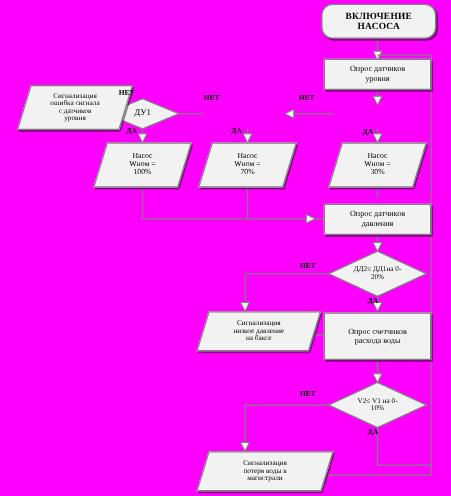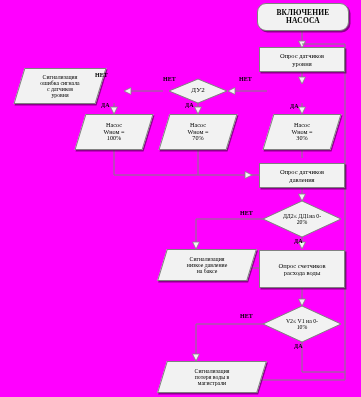--- a/index.html
+++ b/index.html
@@ -122,27 +122,27 @@
   <div class="node term" style="left:257px;top:3px;width:92px;height:28px;">
     <div class="lbl" style="font-size:7.5px;font-weight:bold;letter-spacing:.2px;">ВКЛЮЧЕНИЕ
 НАСОСА</div>
   </div>
 
   <div class="node proc" style="left:259px;top:47px;width:86px;height:25px;">
     <div class="lbl" style="font-size:6.5px;">Опрос датчиков
 уровня</div>
   </div>
 
-
-  <div class="node dia" style="left:168px;top:78px;width:60px;height:26px;">
+  <div class="node dia" style="left:84px;top:78px;width:60px;height:26px;">
     <svg class="shape" viewBox="0 0 60 26" width="60" height="26">
       <polygon points="30,1 59,13 30,25 1,13" fill="#F2F2F2" stroke="#808080" stroke-width="1"></polygon>
     </svg>
-    <div class="lbl" style="font-size:7px;">ДУ2</div>
-  </div>
+    <div class="lbl" style="font-size:7px;">ДУ1</div>
+  </div>
+
 
 
   <div class="node para" style="left:19px;top:68px;width:82px;height:36px;">
     <div class="lbl" style="font-size:5.8px;">Сигнализация
 ошибка сигнала
 с датчиков
 уровня</div>
   </div>
 
   <div class="node para" style="left:80px;top:114px;width:68px;height:36px;">

